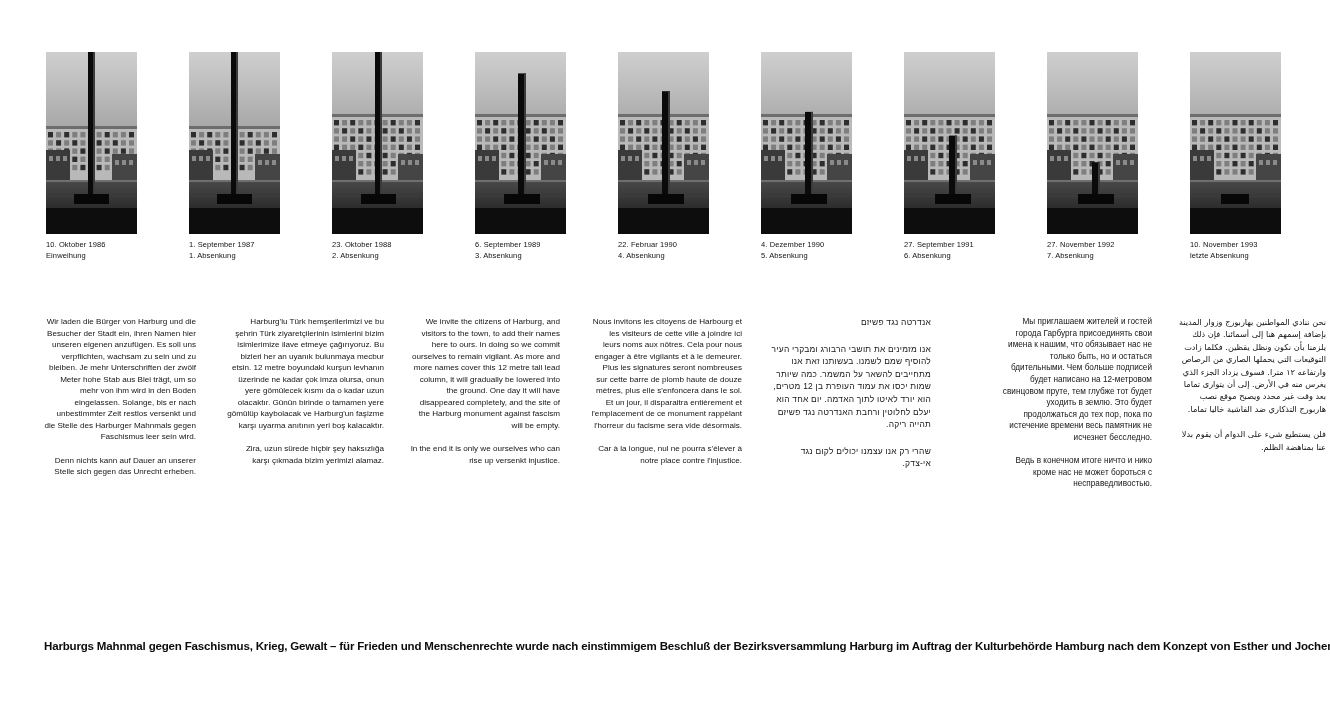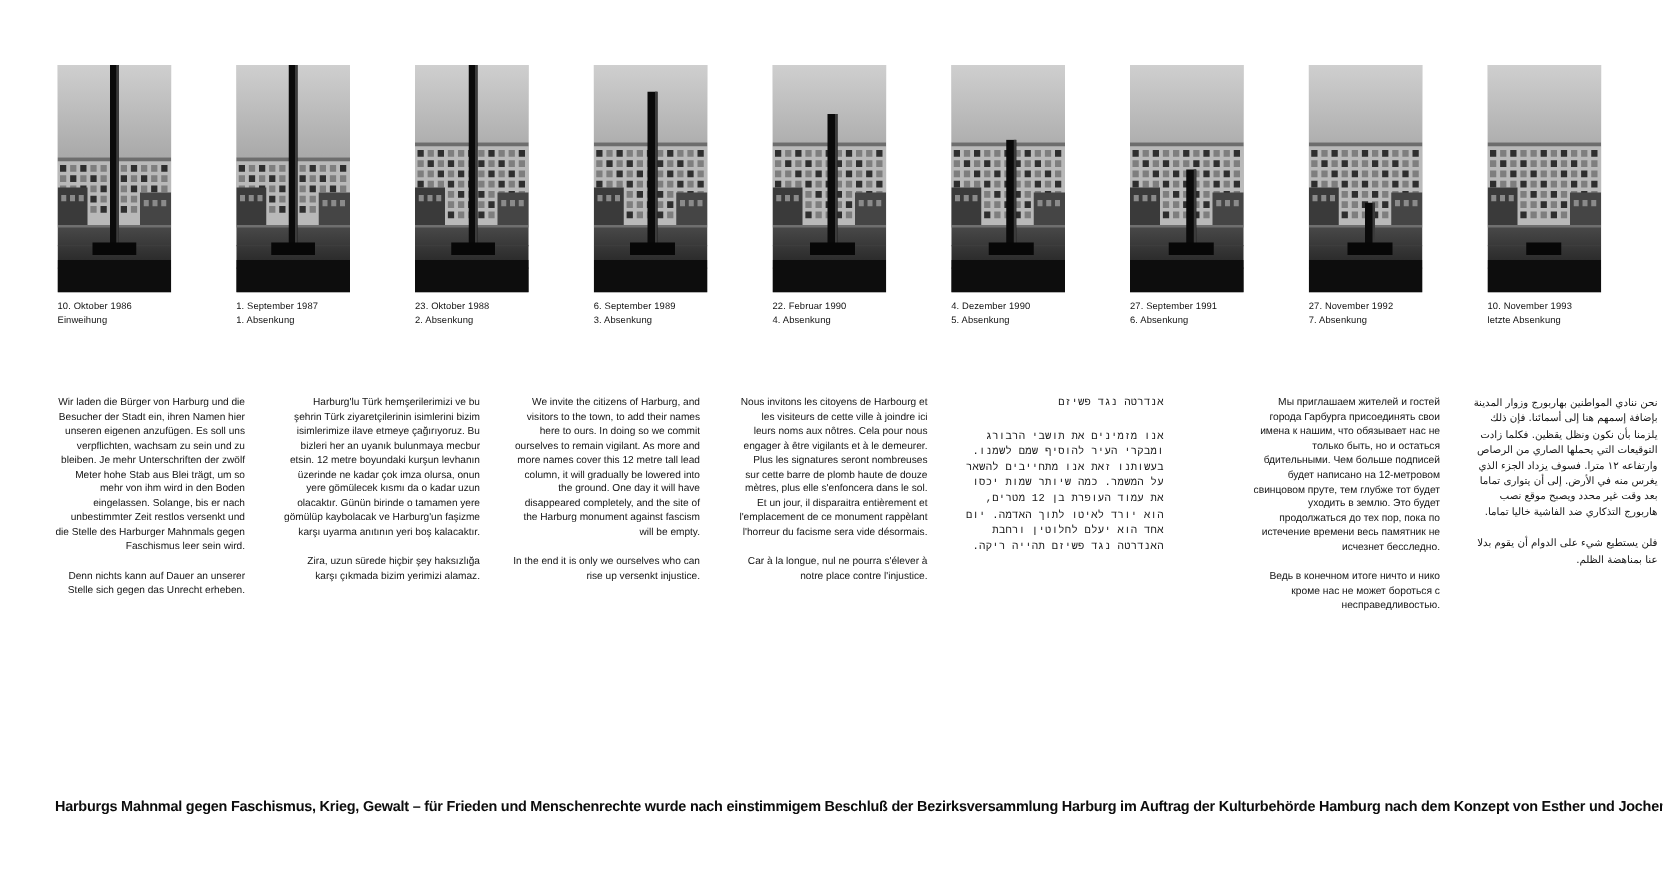--- a/index.html
+++ b/index.html
@@ -85,21 +85,21 @@
   .col-tr  { left: 183px;  width: 157px; }
   .col-en  { left: 364px;  width: 152px; }
   .col-fr  { left: 546px;  width: 152px; }
   .col-he  { left: 727px;  width: 160px; direction: rtl; text-align: right;
              font-size: 8.4px; line-height: 12.6px; letter-spacing: 0.25px; }
   .col-ru  { left: 904px;  width: 156px; font-size: 8.2px; line-height: 11.6px; margin-left: 48px; }
   .col-ar  { left: 1098px; width: 152px; direction: rtl; text-align: justify;
              font-family: "DejaVu Sans", sans-serif;
              font-size: 8.2px; line-height: 12.4px; margin-left: 32px; }
   .col-ar p { margin-bottom: 13px; }
-  .col-he p { margin-bottom: 14px; font-family: Liberation Mono, monospace; }
+  .col-he p { margin-bottom: 14px; }
 
   
   .footer {
     position: absolute;
     left: 44px;
     top: 639px;
     width: 1250px;
     font-size: 11.6px;
     font-weight: bold;
     letter-spacing: -0.18px;
@@ -1128,20 +1128,21 @@
         <p>We invite the citizens of Harburg, and visitors to the town, to add their names here to ours. In doing so we commit ourselves to remain vigilant. As more and more names cover this 12 metre tall lead column, it will gradually be lowered into the ground. One day it will have disappeared completely, and the site of the Harburg monument against fascism will be empty.</p>
         <p>In the end it is only we ourselves who can rise up versenkt injustice.</p>
       </div>
     <div class="col col-fr">
         <p>Nous invitons les citoyens de Harbourg et les visiteurs de cette ville à joindre ici leurs noms aux nôtres. Cela pour nous engager à être vigilants et à le demeurer. Plus les signatures seront nombreuses sur cette barre de plomb haute de douze mètres, plus elle s'enfoncera dans le sol. Et un jour, il disparaitra entièrement et l'emplacement de ce monument rappèlant l'horreur du facisme sera vide désormais.</p>
         <p>Car à la longue, nul ne pourra s'élever à notre place contre l'injustice.</p>
       </div>
     <div class="col col-he">
         <p>אנדרטה נגד פשיזם</p>
         <p>אנו מזמינים את תושבי הרבורג ומבקרי העיר להוסיף שמם לשמנו. בעשותנו זאת אנו מתחייבים להשאר על המשמר. כמה שיותר שמות יכסו את עמוד העופרת בן 12 מטרים, הוא יורד לאיטו לתוך האדמה. יום אחד הוא יעלם לחלוטין ורחבת האנדרטה נגד פשיזם תהייה ריקה.</p>
+        <p>שהרי רק אנו עצמנו יכולים לקום נגד אי-צדק.</p>
       </div>
     <div class="col col-ru">
         <p>Мы приглашаем жителей и гостей города Гарбурга присоединять свои имена к нашим, что обязывает нас не только быть, но и остаться бдительными. Чем больше подписей будет написано на 12-метровом свинцовом пруте, тем глубже тот будет уходить в землю. Это будет продолжаться до тех пор, пока по истечение времени весь памятник не исчезнет бесследно.</p>
         <p>Ведь в конечном итоге ничто и нико кроме нас не может бороться с несправедливостью.</p>
       </div>
     <div class="col col-ar">
         <p>نحن ننادي المواطنين بهاربورج وزوار المدينة بإضافة إسمهم هنا إلى أسمائنا. فإن ذلك يلزمنا بأن نكون ونظل يقظين. فكلما زادت التوقيعات التي يحملها الصاري من الرصاص وارتفاعه ١٢ مترا. فسوف يزداد الجزء الذي يغرس منه في الأرض. إلى أن يتوارى تماما بعد وقت غير محدد ويصبح موقع نصب هاربورج التذكاري ضد الفاشية خاليا تماما.</p>
         <p>فلن يستطيع شيء على الدوام أن يقوم بدلا عنا بمناهضة الظلم.</p>
       </div>
   </div>

